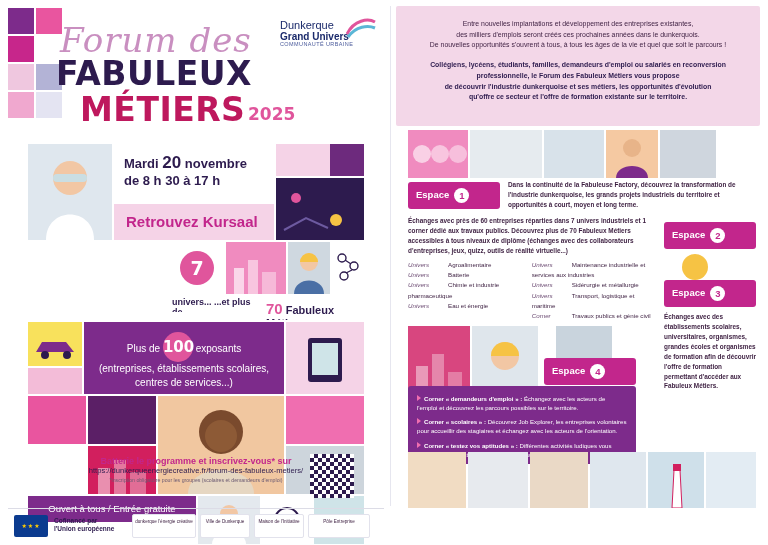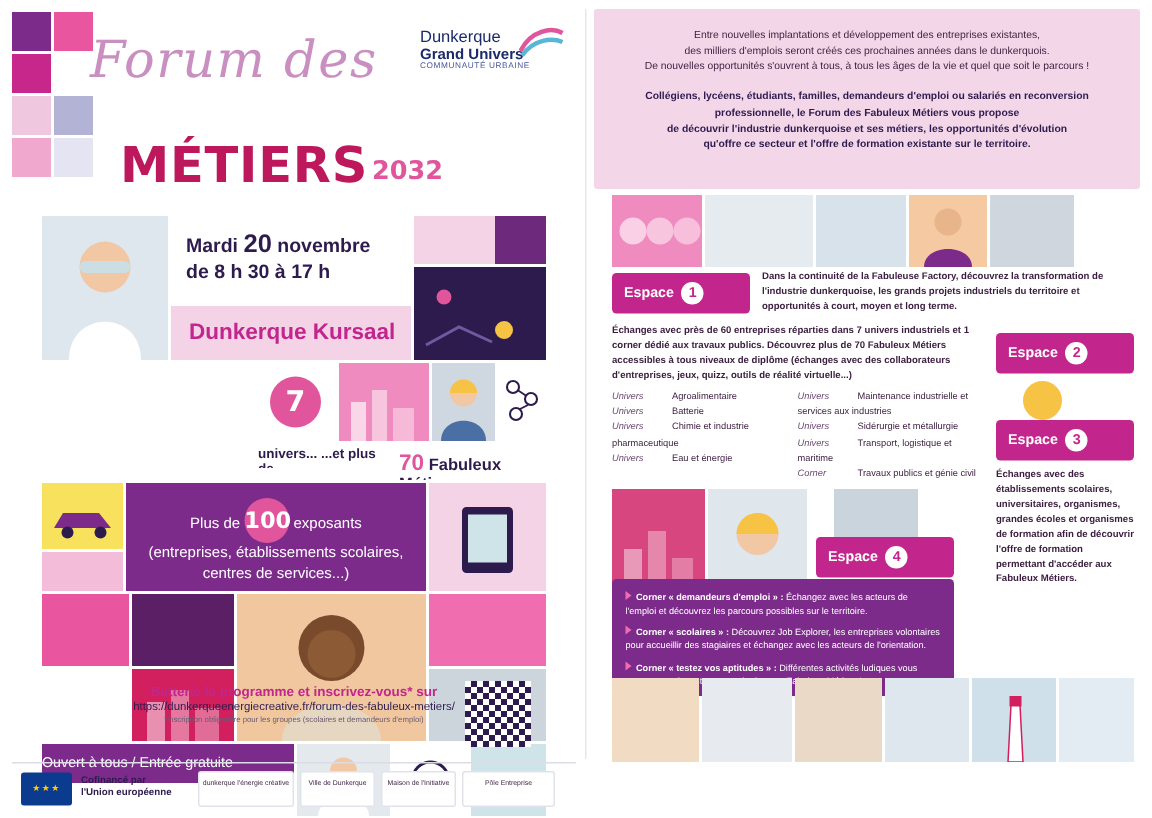--- a/index.html
+++ b/index.html
@@ -88,21 +88,21 @@
 
   .m-person{left:150px;top:270px;width:126px;height:98px;background:#f3c9a0;}
   .m-pinkblock{left:20px;top:270px;width:58px;height:48px;background:#e9559f;}
   .m-darkblock{left:80px;top:270px;width:68px;height:48px;background:#5b1f66;}
   .m-factory{left:80px;top:320px;width:68px;height:48px;background:#d21f5e;}
   .m-white1{left:20px;top:320px;width:58px;height:48px;background:#ffffff;}
   .m-pinkr{left:278px;top:270px;width:78px;height:48px;background:#f06eb0;}
   .m-greyr{left:278px;top:320px;width:78px;height:48px;background:#cdd5dc;}
 
   .m-ouvert{left:20px;top:370px;width:168px;height:26px;background:#7d2b8b;}
-  .m-ouvert .otx{color:#fff;font-size:9.5px;padding:7px 0 0 0;}
+  .m-ouvert .otx{color:#fff;font-size:9.5px;text-align:center;padding:7px 0 0 0;}
   .m-lab{left:190px;top:370px;width:62px;height:48px;background:#e4e9ee;}
   .m-eye{left:254px;top:370px;width:50px;height:48px;background:#ffffff;}
   .m-teal{left:306px;top:370px;width:50px;height:48px;background:#cfe4e8;}
 
   .bignum{
     font-family:"DejaVu Sans", sans-serif;font-weight:bold;
     color:#ffffff;background:#e0559c;border-radius:50%;
     display:inline-block;text-align:center;
   }
   .n7{width:34px;height:34px;line-height:34px;font-size:19px;margin:9px 0 0 10px;}
@@ -214,22 +214,23 @@
     <div class="lheader">
       <div class="swatch sw1"></div>
       <div class="swatch sw2"></div>
       <div class="swatch sw3"></div>
       <div class="swatch sw4"></div>
       <div class="swatch sw5"></div>
       <div class="swatch sw6"></div>
       <div class="swatch sw7"></div>
 
       <div class="forum-script">Forum des</div>
+      <div class="fab">FABULEUX</div>
       <div class="met">MÉTIERS</div>
-      <div class="year">2032</div>
+      <div class="year">2025</div>
 
       <div class="logo-dk">
         <div class="lg1">Dunkerque</div>
         <div class="lg2">Grand Univers</div>
         <div class="lg3">COMMUNAUTÉ URBAINE</div>
       </div>
       <svg class="logo-swoosh" viewBox="0 0 30 22">
         <path d="M1 18 C8 4, 22 2, 29 6" stroke="#e0559c" stroke-width="3" fill="none"></path>
         <path d="M2 21 C10 10, 22 9, 29 12" stroke="#5bb6d6" stroke-width="3" fill="none"></path>
       </svg>
@@ -259,21 +260,21 @@
       <div class="cell m-purple1"></div>
       <div class="cell m-dot">
         <svg width="88" height="62" viewBox="0 0 88 62">
           <circle cx="20" cy="20" r="5" fill="#e0559c"></circle>
           <circle cx="60" cy="42" r="6" fill="#f6c344"></circle>
           <path d="M8 52 L30 40 L52 50" stroke="#6d5aa0" stroke-width="2" fill="none"></path>
         </svg>
       </div>
 
       <div class="cell m-kursaal">
-        <div class="ktxt">Dunkerque Kursaal</div>
+        <div class="ktxt">Retrouvez Kursaal</div>
       </div>
 
 
       <div class="cell m-7">
         <span class="bignum n7">7</span>
       </div>
       <div class="cell m-etplus">
         <div class="etplus-txt">
           <span>univers...</span>
           <span>...et plus de</span>

